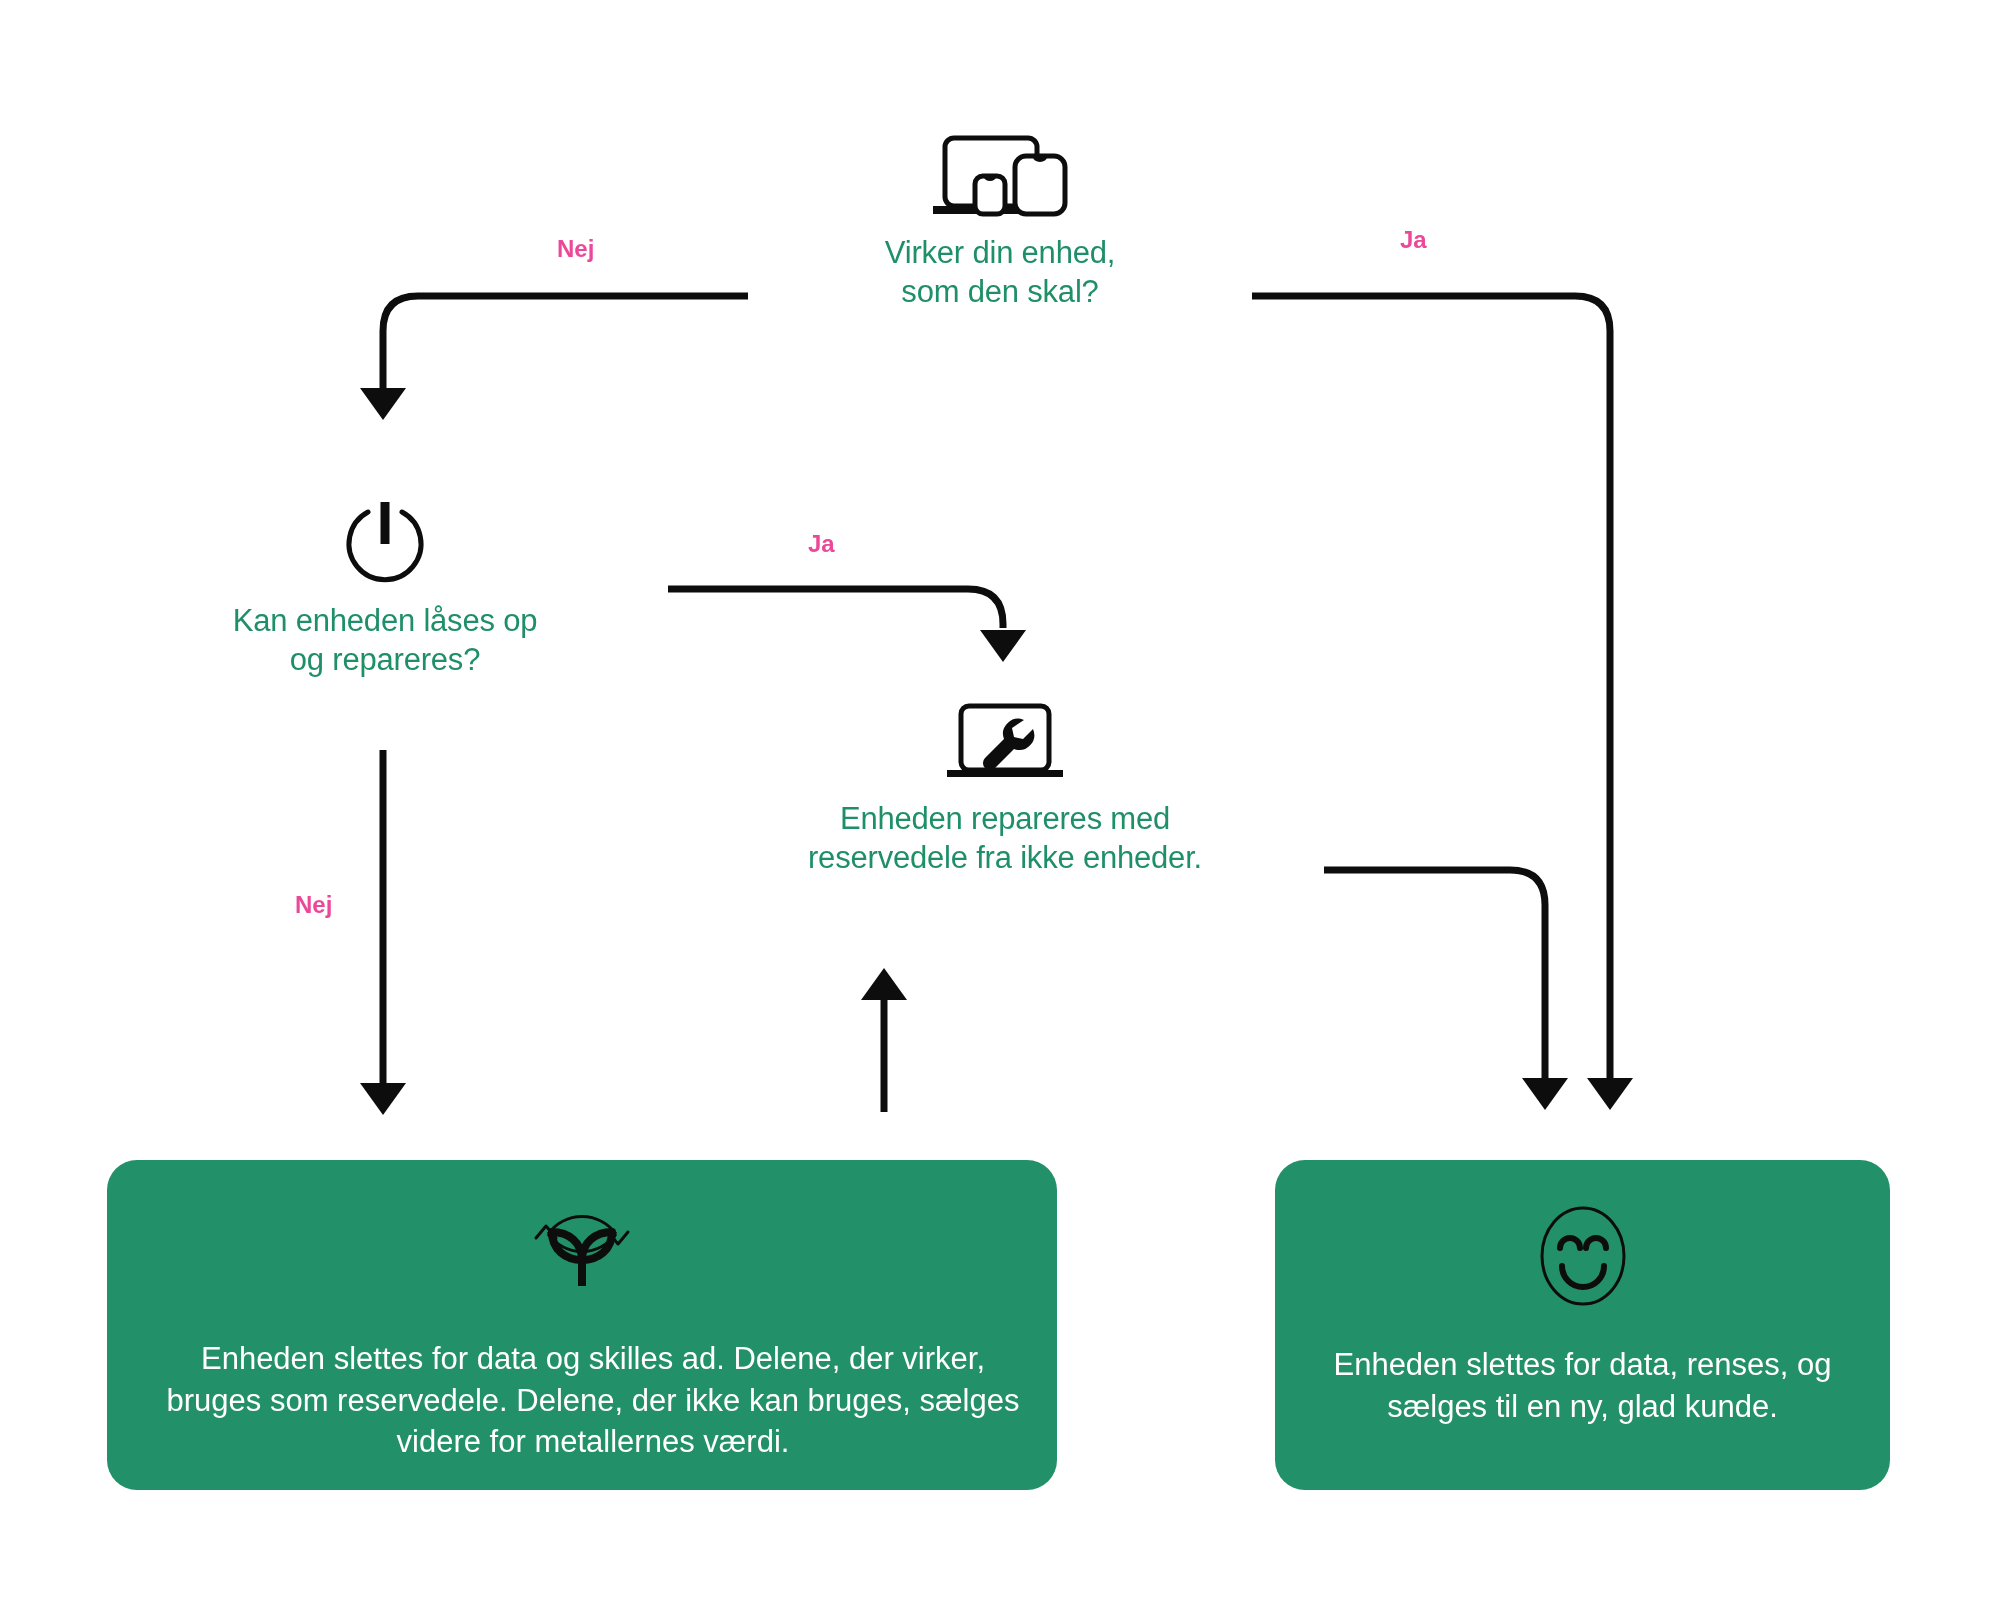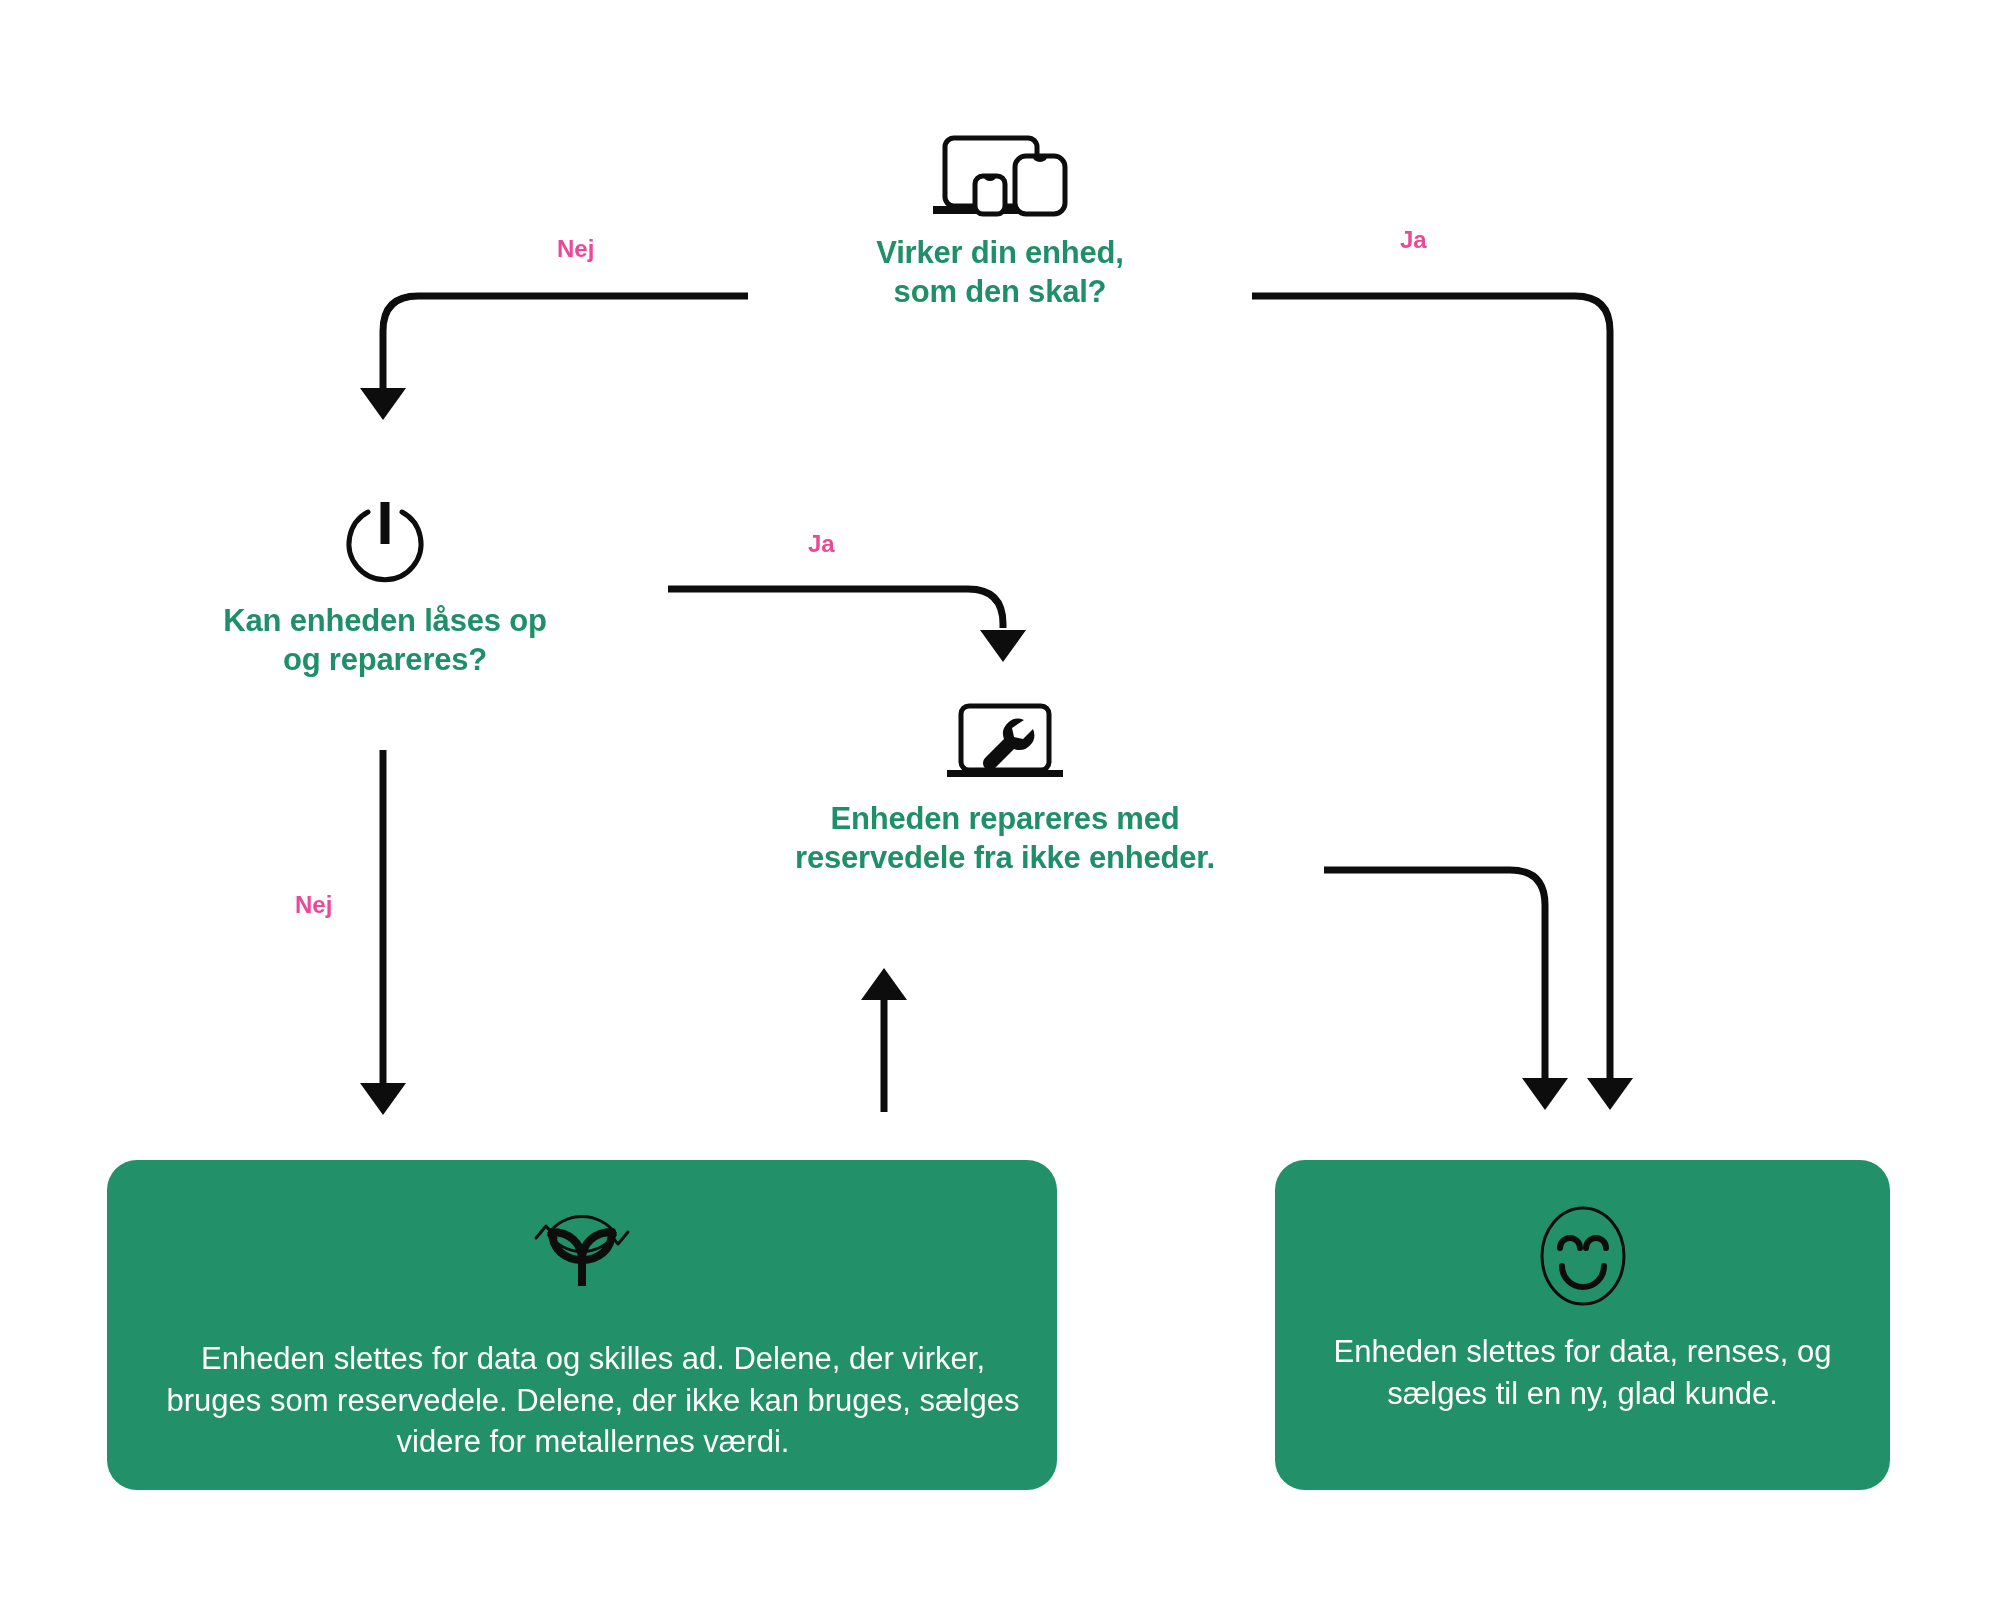--- a/index.html
+++ b/index.html
@@ -42,21 +42,21 @@
   .node {
     position: absolute;
     text-align: center;
   }
   .node-icon {
     display: block;
     margin: 0 auto;
   }
   .node-label {
     color: #1f8f68;
-    font-weight: bold;
+    font-weight: normal;
     font-size: 31px;
     line-height: 1.25;
     letter-spacing: -0.2px;
     white-space: pre-line;
     margin-top: 14px;
   }
   
   .edge-label {
     position: absolute;
     color: #ec4899;
@@ -84,21 +84,21 @@
     color: #ffffff;
     font-size: 31px;
     line-height: 1.34;
     white-space: pre-line;
     text-align: center;
     padding: 0 22px;
   }
   #card-recycle .card-icon { margin-top: 40px; }
   #card-recycle .card-text { margin-top: 28px; padding-left: 44px; }
   #card-resell .card-icon { margin-top: 40px; }
-  #card-resell .card-text { margin-top: 19px; }
+  #card-resell .card-text { margin-top: 32px; }
 </style>
 </head>
 <body>
 
 <div id="stage">
 
   <svg id="connectors" viewBox="0 0 1995 1600">
 
     <g>
       <path d="M 748 296 L 418 296 Q 383 296 383 331 L 383 392"></path>

